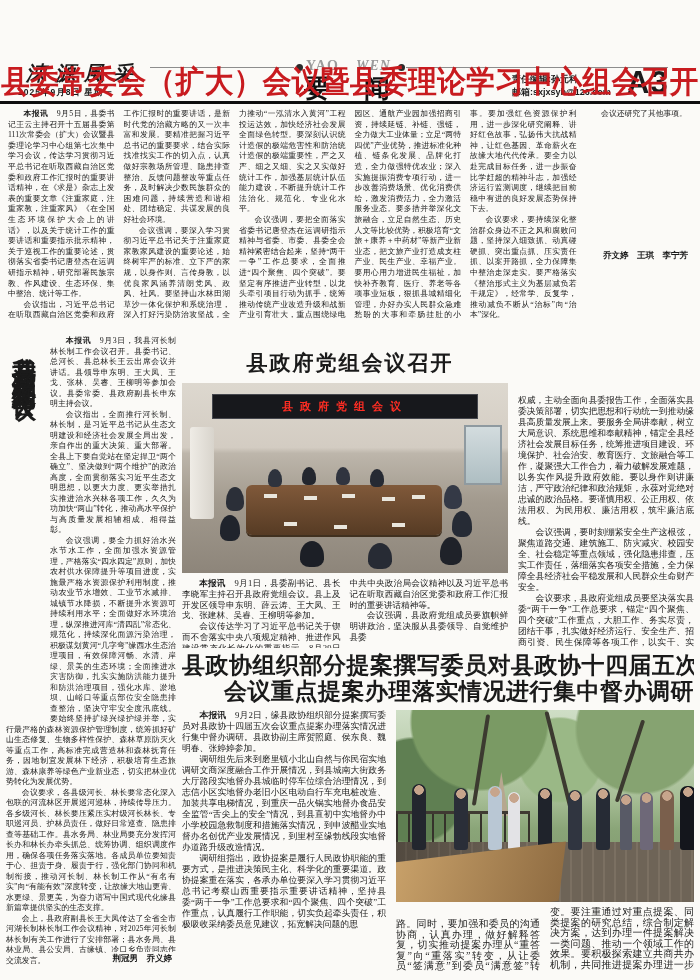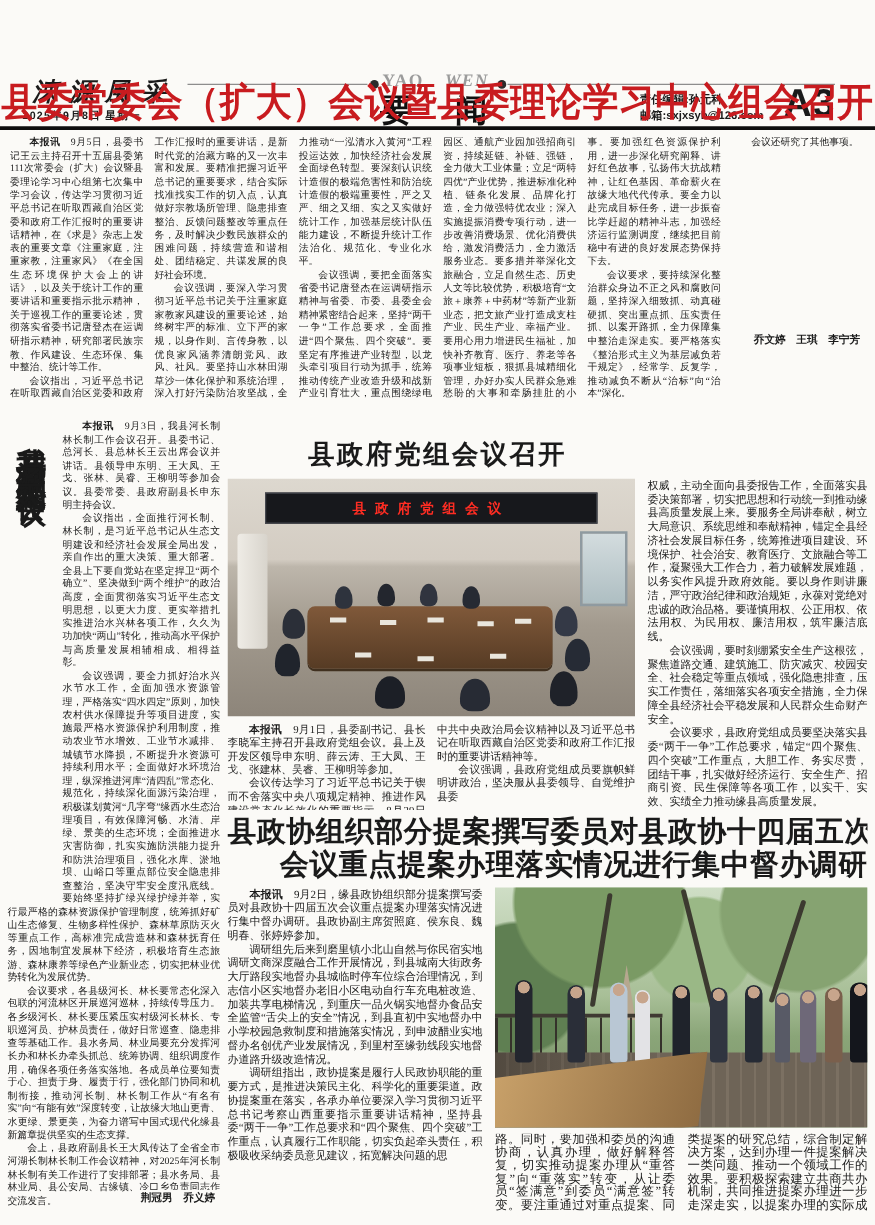--- a/index.html
+++ b/index.html
@@ -19,30 +19,30 @@
   .pinyin{position:absolute;top:14px;color:#9b9b9b;font:600 14px "Liberation Serif",serif;letter-spacing:1px;}
   .pin-l{left:306px;} .pin-r{left:356px;font-style:italic;}
   .seczi{position:absolute;top:27px;font:900 26px "Liberation Sans",sans-serif;color:#101010;}
   .sec-l{left:304px;} .sec-r{left:364px;}
   .editor-info{position:absolute;left:512px;top:29px;font:700 9px "Liberation Sans",sans-serif;line-height:13px;}
   .page-no{position:absolute;left:627px;top:21px;font:900 31px "Liberation Sans",sans-serif;letter-spacing:1px;}
 
   
   .para{margin:0;text-indent:2em;}
   .para b{font-family:"Liberation Sans",sans-serif;margin-top:15px;}
-  .cont .para:first-child{text-indent:0;}
+  .cont .para:first-child{text-indent:0;margin-top:12px;}
   .byline{font-weight:700;font-size:8.5px;font-family:"Liberation Sans",sans-serif;}
 
   
   .lead{position:absolute;top:60px;left:8px;width:684px;}
   .lead-headline{margin:3px 0 8px;text-align:center;color:#c81b1f;
        font:900 28px "Liberation Sans",sans-serif;letter-spacing:.5px;transform:scale(1.02,1.1);white-space:nowrap;}
   .lead-body{height:222px;column-count:6;column-gap:9px;column-fill:auto;
        font-size:7.8px;line-height:10.6px;text-align:justify;overflow:hidden;}
-  .lead-byline{position:absolute;top:204px;right:2px;width:88px;text-align:right;line-height:13px;
+  .lead-byline{position:absolute;top:188px;right:2px;width:88px;text-align:right;line-height:13px;
        background:#fbfaf7;padding:1px 2px;}
 
   
   .river{position:absolute;top:336px;left:6px;width:170px;height:638px;}
   .river-body{height:638px;overflow:hidden;font-size:7.9px;line-height:10.5px;text-align:justify;}
   .vtitle{float:left;width:37px;height:378px;margin:2px 7px 4px 0;
        writing-mode:vertical-rl;text-orientation:upright;
        font:800 24px "Liberation Sans",sans-serif;letter-spacing:3px;line-height:37px;}
   .river-byline{position:absolute;bottom:8px;right:2px;background:#fbfaf7;padding:1px 2px;}
 

